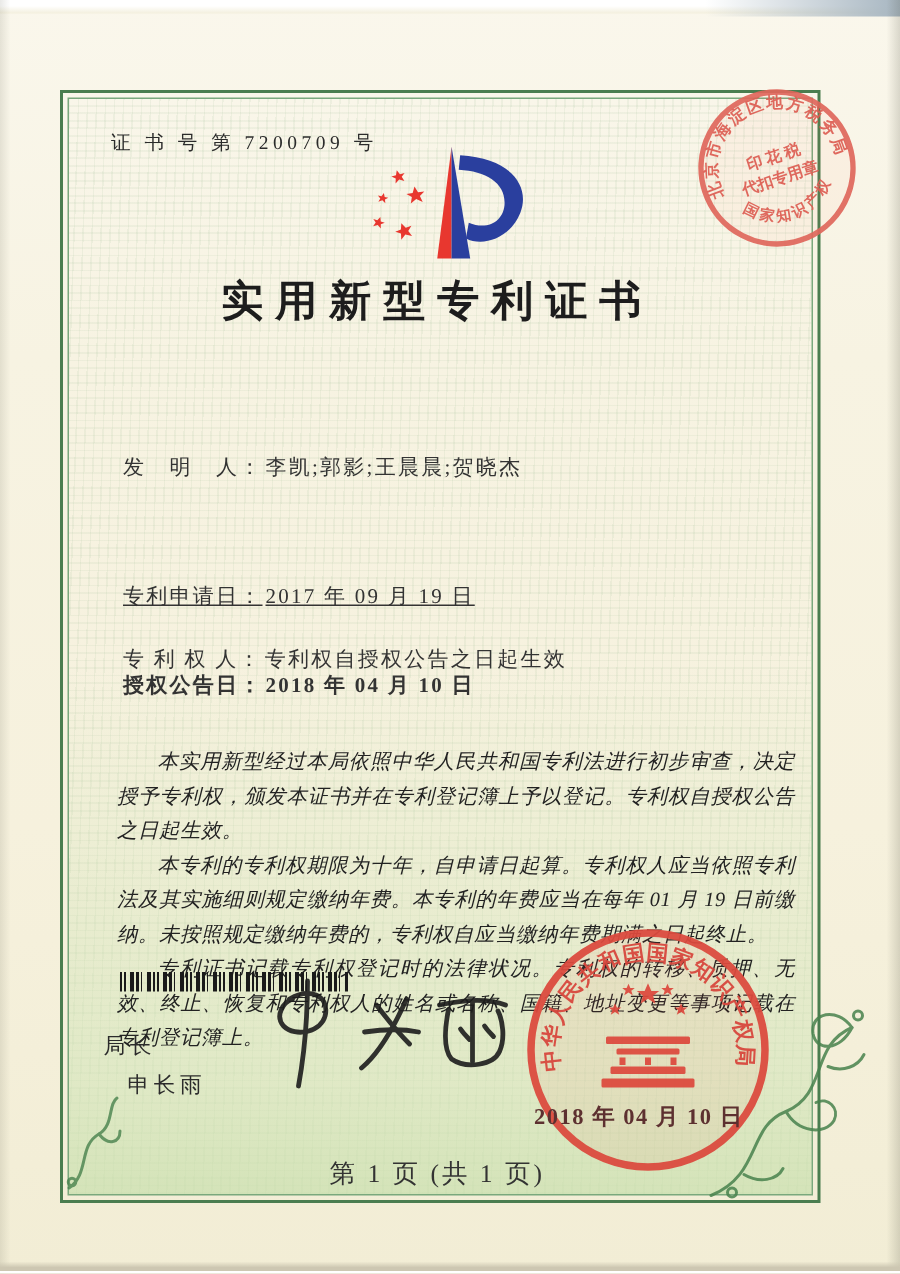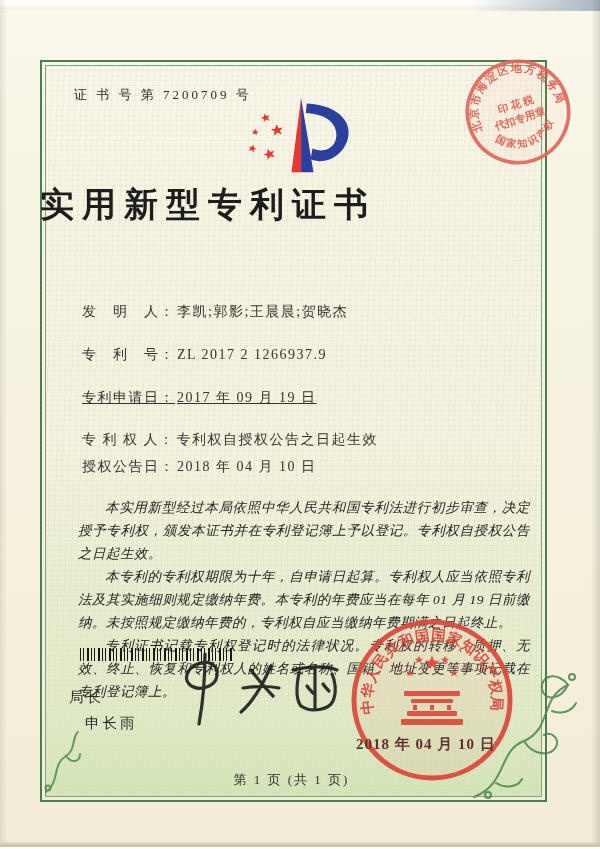--- a/index.html
+++ b/index.html
@@ -29,48 +29,48 @@
       repeating-linear-gradient(92deg, rgba(135,175,130,0.10) 0 1px, rgba(0,0,0,0) 1px 6px),
       repeating-linear-gradient(0deg, rgba(135,175,130,0.09) 0 1px, rgba(0,0,0,0) 1px 5px);
   }
 
   .cert-no { position:absolute; left:74px; top:86px; font-size:13px; letter-spacing:3px; z-index:3; }
 
   .logo { position:absolute; left:238px; top:94px; width:128px; height:86px; z-index:3; }
   .tax-seal { position:absolute; left:460px; top:54px; width:116px; height:116px; z-index:4;
               transform:rotate(-18deg); opacity:0.92; }
 
-  .title { position:absolute; left:40px; top:182px; width:503px; 
-           font-size:34px; font-weight:600; letter-spacing:8px; color:#1d1d1d; z-index:3; }
+  .title { position:absolute; left:40px; top:182px; width:503px; text-align:center;
+           font-size:28px; font-weight:600; letter-spacing:8px; color:#1d1d1d; z-index:3; }
 
   .field { position:absolute; left:82px; font-size:14px; letter-spacing:1.5px; color:#333; z-index:3; }
   .field .lbl { margin-right:2px; }
   .f0 { top:257px; } .f1 { top:303px; } .f2 { top:346px; }
-  .f3 { top:389px;text-decoration:underline; } .f4 { top:431px; } .f5 { top:458px; }
+  .f3 { top:389px;text-decoration:underline; } .f4 { top:431px; } .f5 { top:448px;font-weight:bold; }
 
   .body-text { position:absolute; left:78px; top:496px; width:452px; z-index:3;
                font-size:13.5px; line-height:23px; color:#222; font-style:italic; }
   .body-text p { margin:0; text-indent:2em; text-align:justify; letter-spacing:0.5px; }
 
   .barcode { position:absolute; left:80px; top:648px; width:152px; height:13px; z-index:3;
     background:repeating-linear-gradient(90deg,
       #1a1a1a 0 1.5px, rgba(0,0,0,0) 1.5px 3px,
       #1a1a1a 3px 4px, rgba(0,0,0,0) 4px 7px,
       #1a1a1a 7px 9.5px, rgba(0,0,0,0) 9.5px 11px); }
 
   .signer-title { position:absolute; left:69px; top:688px; font-size:14.5px; letter-spacing:3px; z-index:3; }
   .signer-name  { position:absolute; left:85px; top:714px; font-size:14.5px; letter-spacing:3px; z-index:3; }
   .signature { position:absolute; left:165px; top:646px; width:190px; height:85px; z-index:4; }
 
   .issue-seal { position:absolute; left:347px; top:615px; width:170px; height:170px; z-index:3; opacity:0.94; }
   .issue-date { position:absolute; left:356px; top:735px; font-size:15px; letter-spacing:1px;
                 color:#5d3030; z-index:4; font-weight:600; }
 
   .footer { position:absolute; left:40px; top:771px; width:503px; text-align:center;
-            font-size:13px; letter-spacing:2px; color:#333; z-index:3; }
+            font-size:17px; letter-spacing:2px; color:#333; z-index:3; }
 
   .flourish-br { position:absolute; left:468px; top:655px; width:112px; height:148px; z-index:2; }
   .flourish-bl { position:absolute; left:40px; top:728px; width:42px; height:68px; z-index:2; }
 </style>
 </head>
 <body>
 
 <div class="paper">
 
   <div class="frame">
@@ -114,23 +114,20 @@
       <textPath href="#taxBottomArc" startOffset="6" textLength="78" lengthAdjust="spacing">国家知识产权局</textPath>
     </text>
     <text x="55" y="51" font-size="10" fill="#dd5d52" font-weight="bold" text-anchor="middle">印 花 税</text>
     <text x="55" y="65" font-size="10" fill="#dd5d52" font-weight="bold" text-anchor="middle">代扣专用章</text>
   </svg>
 
   <div class="title">实用新型专利证书</div>
 
   <div class="field f1">
     <span class="lbl">发　明　人：</span><span>李凯;郭影;王晨晨;贺晓杰</span>
-  </div>
-  <div class="field f2">
-    <span class="lbl">专　利　号：</span><span>ZL 2017 2 1266937.9</span>
   </div>
   <div class="field f3">
     <span class="lbl">专利申请日：</span><span>2017 年 09 月 19 日</span>
   </div>
   <div class="field f4">
     <span class="lbl">专 利 权 人：</span><span>专利权自授权公告之日起生效</span>
   </div>
   <div class="field f5">
     <span class="lbl">授权公告日：</span><span>2018 年 04 月 10 日</span>
   </div>

